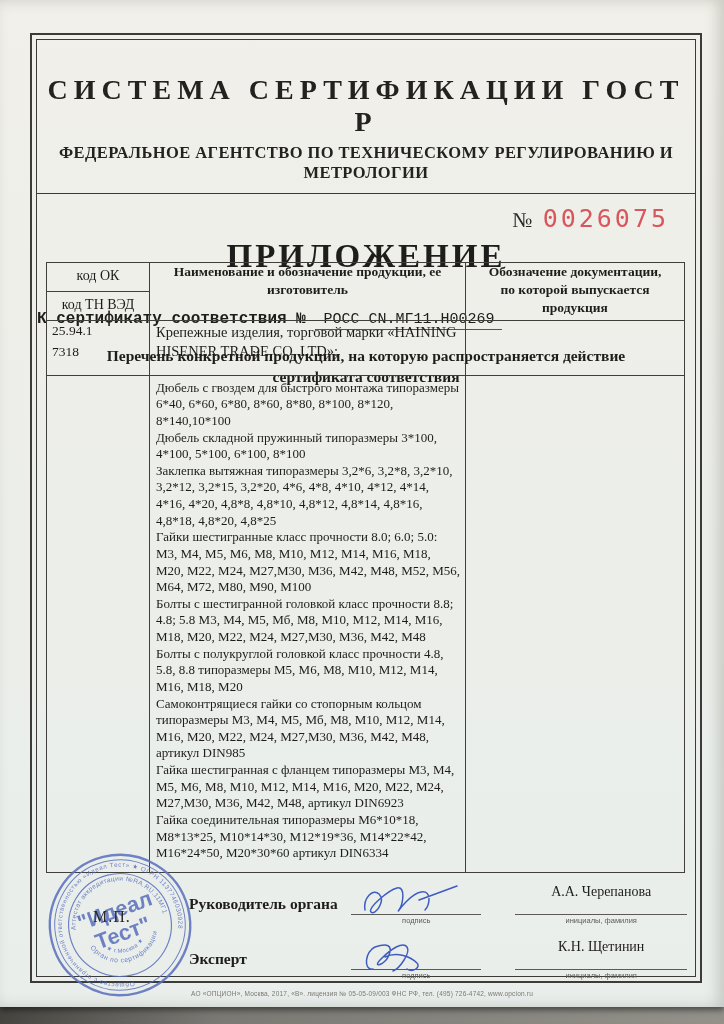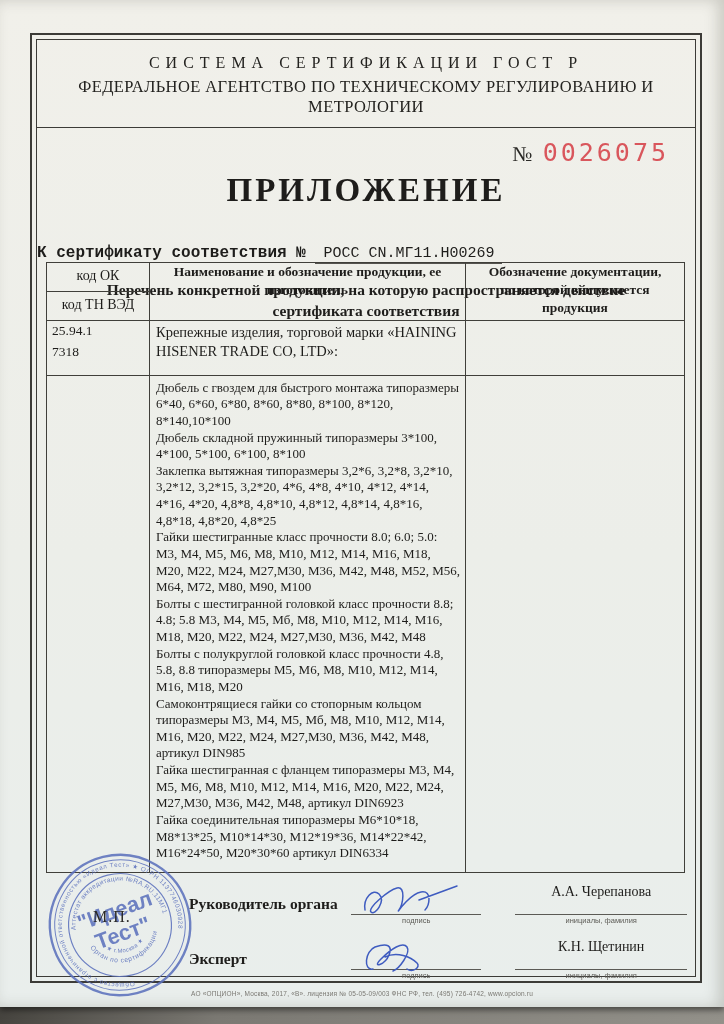--- a/index.html
+++ b/index.html
@@ -20,22 +20,22 @@
     border:2.4px solid #3c3b37;
   }
   .frame-inner {
     position:absolute; inset:4px; border:1px solid #3c3b37;
   }
   
   .hdr {
     border-bottom:1.6px solid #3c3b37;
     padding:14px 10px 10px 10px; text-align:center;
   }
-  .hdr-line1 { font-size:16px; font-weight:normal; letter-spacing:6px; color:#23221f; }
-  .hdr-line2 { font-size:16.5px; font-weight:normal; letter-spacing:.4px; margin-top:5px; color:#23221f; }
+  .hdr-line1 { font-size:28px; font-weight:bold; letter-spacing:6px; color:#23221f;margin-top:20px; }
+  .hdr-line2 { font-size:16.5px; font-weight:bold; letter-spacing:.4px; margin-top:5px; color:#23221f; }
   
   .formnum { text-align:right; padding:10px 26px 0 0; }
   .formnum .no { font-size:21px; color:#2a2926; margin-right:10px; }
   .formnum .digits {
     font-family:"DejaVu Sans Mono", monospace;
     font-size:25px; letter-spacing:3px; color:#d9565c; font-weight:400;
   }
   .title { text-align:center; font-size:33px; font-weight:bold; letter-spacing:3px; margin-top:5px; }
   .subtitle { text-align:left; font-size:16px; margin-top:35px;font-family:Liberation Mono, monospace; }
   .subtitle .lbl { font-weight:bold; }

